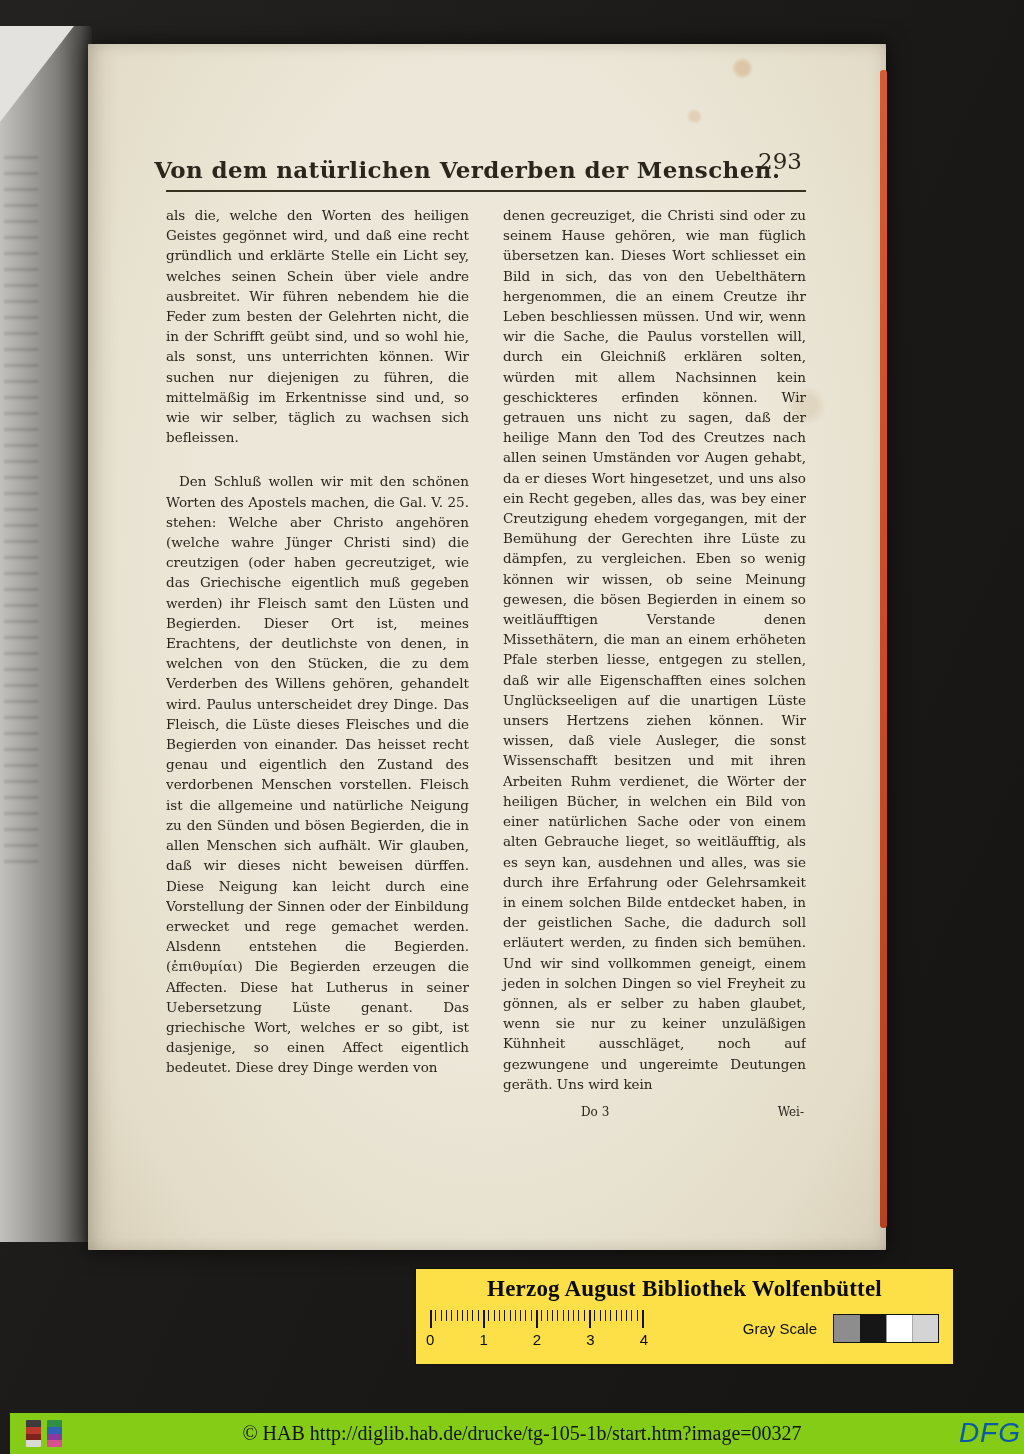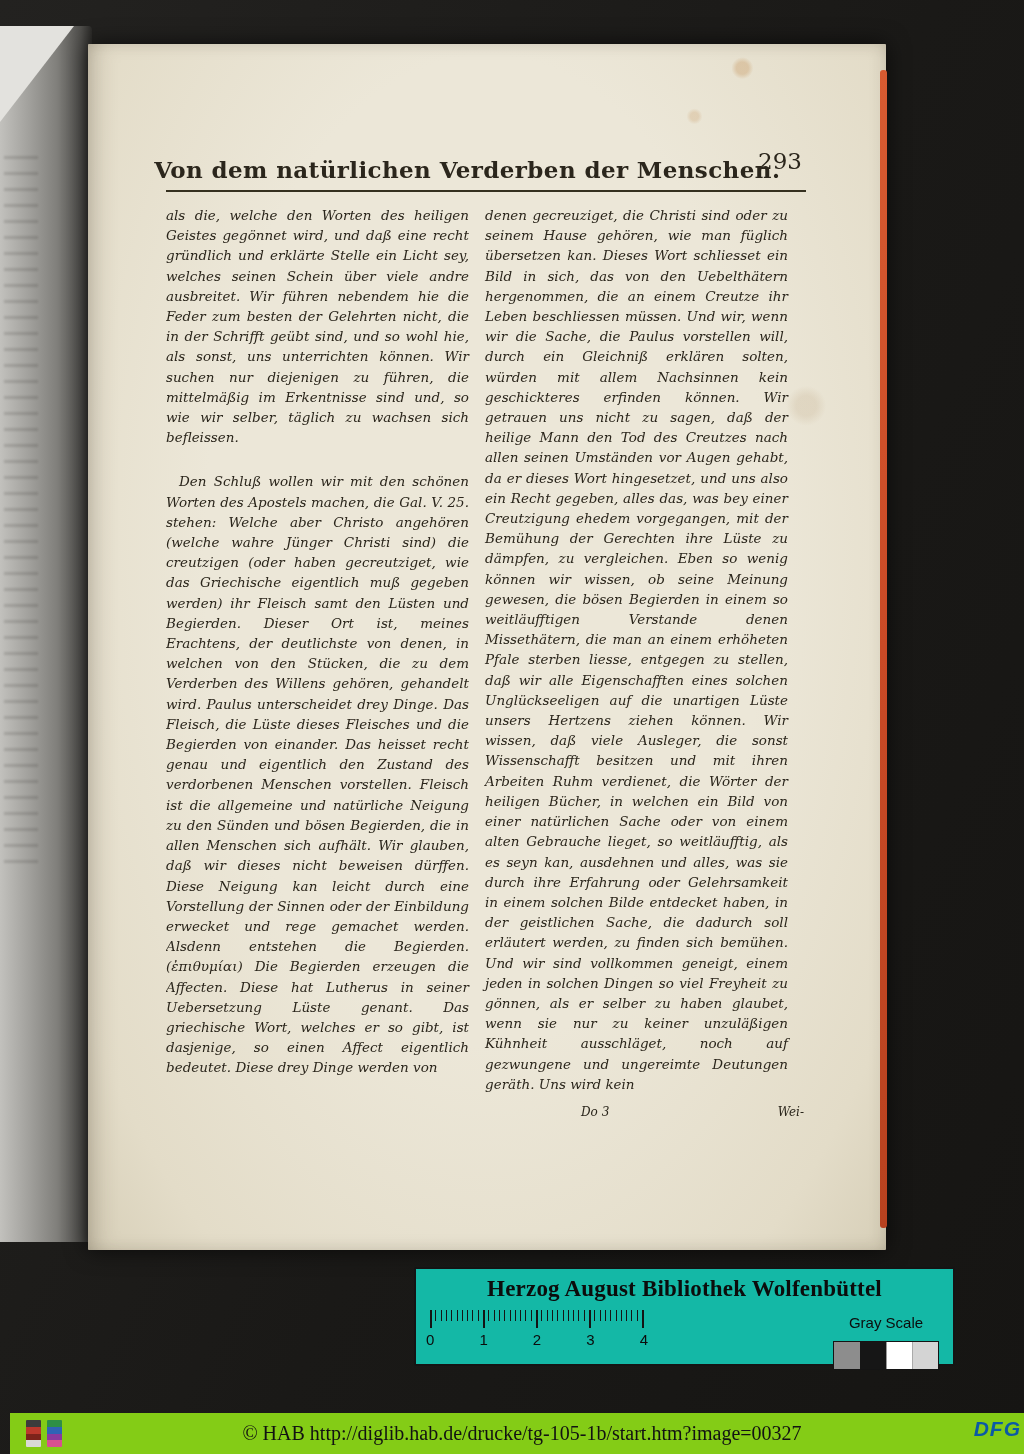--- a/index.html
+++ b/index.html
@@ -47,81 +47,81 @@
 
   .page-inner { position:absolute; left:78px; top:110px; width:640px; }
 
   .page-header { position:relative; height:38px; border-bottom:2.5px solid #35301f; }
   .running-title {
     position:absolute; left:50%; transform:translateX(-53%); bottom:7px;
     font-weight:bold; font-size:23px; letter-spacing:.4px; color:#2b261c; white-space:nowrap;
   }
   .page-number { position:absolute; right:4px; bottom:16px; font-size:23px; color:#2b261c; }
 
-  .columns { position:relative; display:flex; gap:16px; margin-top:13px; height:914px; overflow:hidden;font-style:italic; }
+  .columns { position:relative; display:flex; gap:34px; margin-top:13px; height:914px; overflow:hidden; }
   .col {
     width:303px; font-size:13.5px; line-height:20.2px; text-align:justify;
     color:#2a251b; hyphens:auto; -webkit-hyphens:auto;
   }
   .col p + p { margin-top:24px; text-indent:13px; }
 
   .col-footer {
     position:absolute; bottom:0; left:337px; width:303px;
     display:flex; justify-content:space-between;
     padding-left:78px; padding-right:2px;
     font-size:12px; color:#2a251b;
   }
 
   
   .label-card {
     position:absolute; left:414px; top:1267px; width:541px; height:99px;
-    background:#14b8a6; border:2px solid #141414; border-radius:2px;
+    background:#fde047; border:2px solid #141414; border-radius:2px;
     padding:7px 14px 6px 14px;
     font-family:"Liberation Serif", serif;
   }
   .label-title { font-weight:bold; font-size:23px; text-align:center; color:#0c0c0c; letter-spacing:.2px; }
   .label-row { display:flex; align-items:flex-start; margin-top:8px; }
 
   .ruler { position:relative; width:250px; height:42px; }
   .ticks-minor {
     position:absolute; left:0; top:0; width:214px; height:11px;
     background: repeating-linear-gradient(90deg, #141414 0 1px, transparent 1px 5.3px);
   }
   .ticks-major {
     position:absolute; left:0; top:0; width:215px; height:18px;
     background: repeating-linear-gradient(90deg, #141414 0 2px, transparent 2px 53px);
   }
   .ruler-numbers {
     position:absolute; left:-4px; top:21px; width:222px;
     display:flex; justify-content:space-between;
     font-family:"Liberation Sans", sans-serif; font-size:15px; color:#0c0c0c;
   }
-  .gs-group { margin-left:auto; display:flex; align-items:center; gap:10px; padding-top:4px;flex-direction:column; }
+  .gs-group { margin-left:auto; display:flex; align-items:center; gap:16px; padding-top:4px; }
   .gs-label { font-family:"Liberation Sans", sans-serif; font-size:15px; color:#0c0c0c; }
   .gs-squares { display:flex; border:1px solid #141414; }
   .gs-sq { width:26px; height:27px; display:block; }
   .gs-sq.s1 { background:#8d8d8d; }
   .gs-sq.s2 { background:#161616; }
   .gs-sq.s3 { background:#ffffff; border-left:1px solid #999; }
   .gs-sq.s4 { background:#d4d4d4; border-left:1px solid #aaa; }
 
   
   .footer-bar {
     position:absolute; left:10px; bottom:0; width:1024px; height:41px;
     background:#84cc16; display:flex; align-items:center; justify-content:center;
   }
   .cal-strips { position:absolute; left:16px; top:7px; display:flex; gap:6px; }
   .cal-strip { width:15px; height:27px; border-radius:1px; }
   .cal-strip.c1 { background: linear-gradient(180deg, #3c3c3c 0 25%, #bc382c 25% 50%, #7d231b 50% 75%, #d9d9d7 75% 100%); }
   .cal-strip.c2 { background: linear-gradient(180deg, #2e8f45 0 25%, #2f63b5 25% 50%, #8a3a9e 50% 75%, #d8508f 75% 100%); }
   .copyright-text { font-family:"Liberation Serif", serif; font-size:20px; color:#121212; }
   .dfg-logo {
     position:absolute; right:13px; top:4px;
-    font-family:"Liberation Sans", sans-serif; font-weight:bold; font-style:italic;
-    font-size:21px; color:#0b5aa5; letter-spacing:1px;
+    font-family:"Liberation Sans", sans-serif; font-weight:normal; font-style:italic;
+    font-size:28px; color:#0b5aa5; letter-spacing:1px;
   }
 </style>
 </head>
 <body>
 
 <div class="facing-edge"></div>
 
 <div class="book-page">
   <div class="page-red-edge"></div>
   <div class="page-inner">

